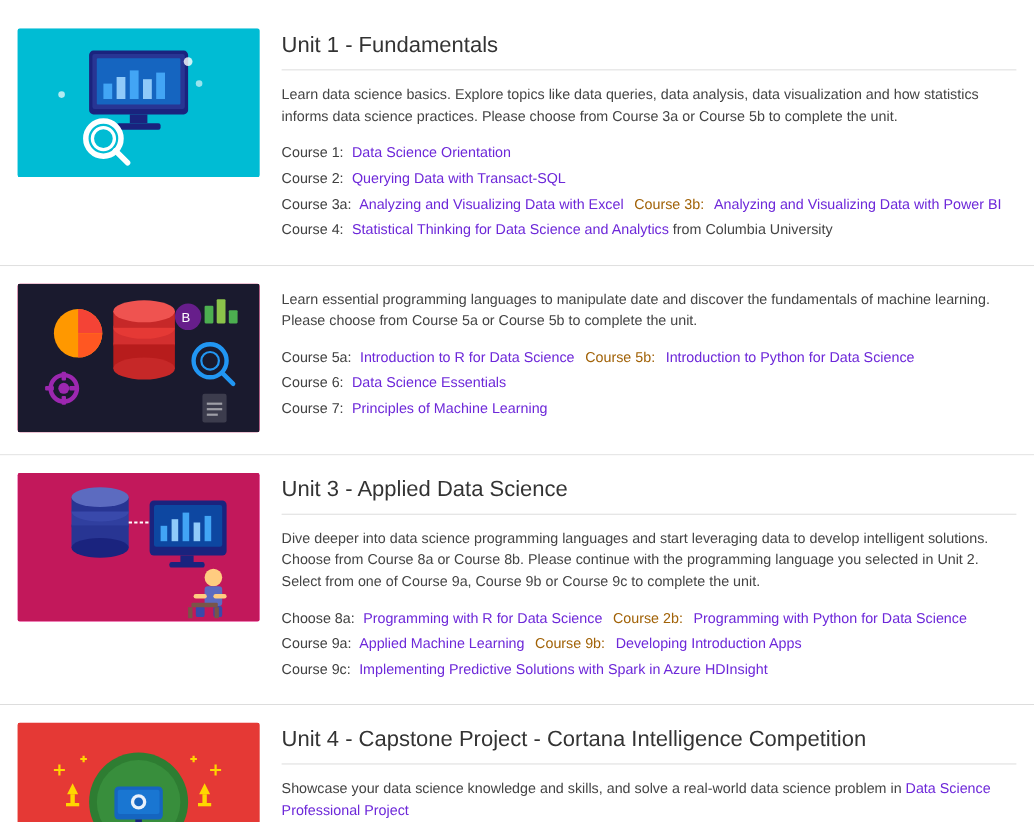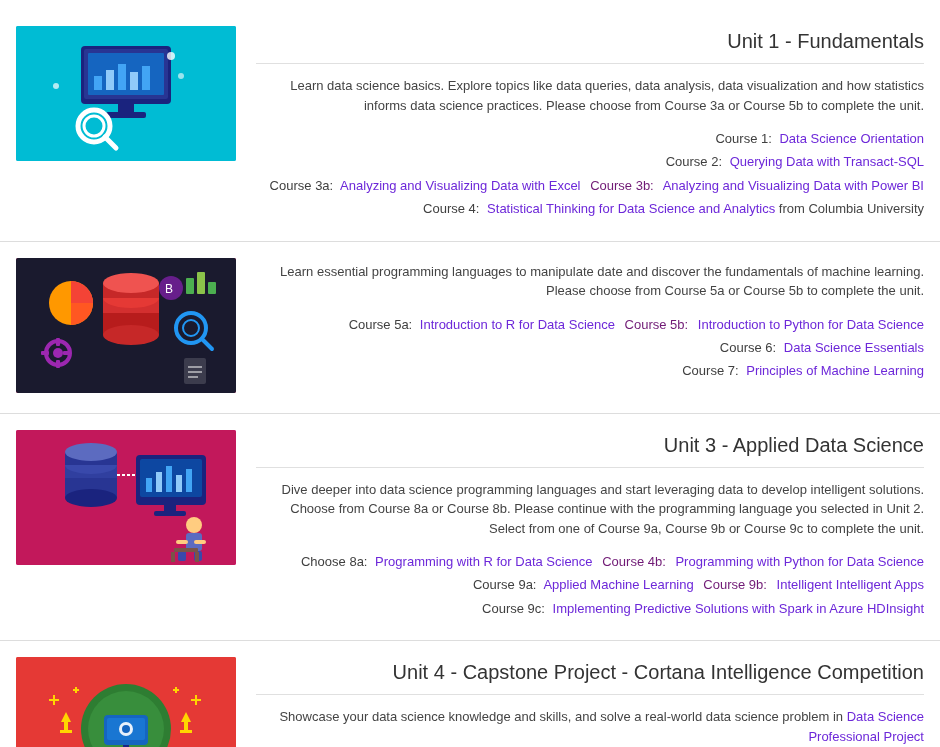--- a/index.html
+++ b/index.html
@@ -31,21 +31,20 @@
       overflow: hidden;
       flex-shrink: 0;
     }
     .unit-image svg {
       width: 100%;
       height: 100%;
     }
     .unit-content {
       flex: 1;
       padding-top: 4px;
-      text-align: right;
     }
     .unit-title {
       font-size: 20px;
       font-weight: 400;
       color: #333;
       margin-bottom: 12px;
       padding-bottom: 10px;
       border-bottom: 1px solid #e0e0e0;
     }
     .unit-desc {
@@ -61,21 +60,21 @@
     }
     .course-label {
       color: #404040;
       margin-right: 4px;
     }
     a.course-link {
       color: #6d28d9;
       text-decoration: none;
     }
     .separator-text {
-      color: #701a75;
+      color: #a16207;
       margin: 0 6px;
     }
     
     .img-unit1 { background: #00bcd4; }
     
     .img-unit2 { background: #c2185b; }
     
     .img-unit3 { background: #e91e8c; }
     
     .img-unit4 { background: #e53935; }
@@ -241,28 +240,28 @@
         <line x1="101" y1="45" x2="120" y2="45" stroke="#fff" stroke-width="2" stroke-dasharray="3,2"></line>
       </svg>
     </div>
     <div class="unit-content">
       <div class="unit-title">Unit 3 - Applied Data Science</div>
       <div class="unit-desc">Dive deeper into data science programming languages and start leveraging data to develop intelligent solutions. Choose from Course 8a or Course 8b. Please continue with the programming language you selected in Unit 2. Select from one of Course 9a, Course 9b or Course 9c to complete the unit.</div>
       <div class="course-rows">
         <div class="course-row">
           <span class="course-label">Choose 8a:</span>
           <a class="course-link" href="#">Programming with R for Data Science</a>
-          <span class="separator-text">  Course 4b:</span>
+          <span class="separator-text">  Course 2b:</span>
           <a class="course-link" href="#">Programming with Python for Data Science</a>
         </div>
         <div class="course-row">
           <span class="course-label">Course 9a:</span>
           <a class="course-link" href="#">Applied Machine Learning</a>
           <span class="separator-text">  Course 9b:</span>
-          <a class="course-link" href="#">Intelligent Intelligent Apps</a>
+          <a class="course-link" href="#">Developing Introduction Apps</a>
         </div>
         <div class="course-row">
           <span class="course-label">Course 9c:</span>
           <a class="course-link" href="#">Implementing Predictive Solutions with Spark in Azure HDInsight</a>
         </div>
       </div>
     </div>
   </div>
 
   <div class="unit-block">

